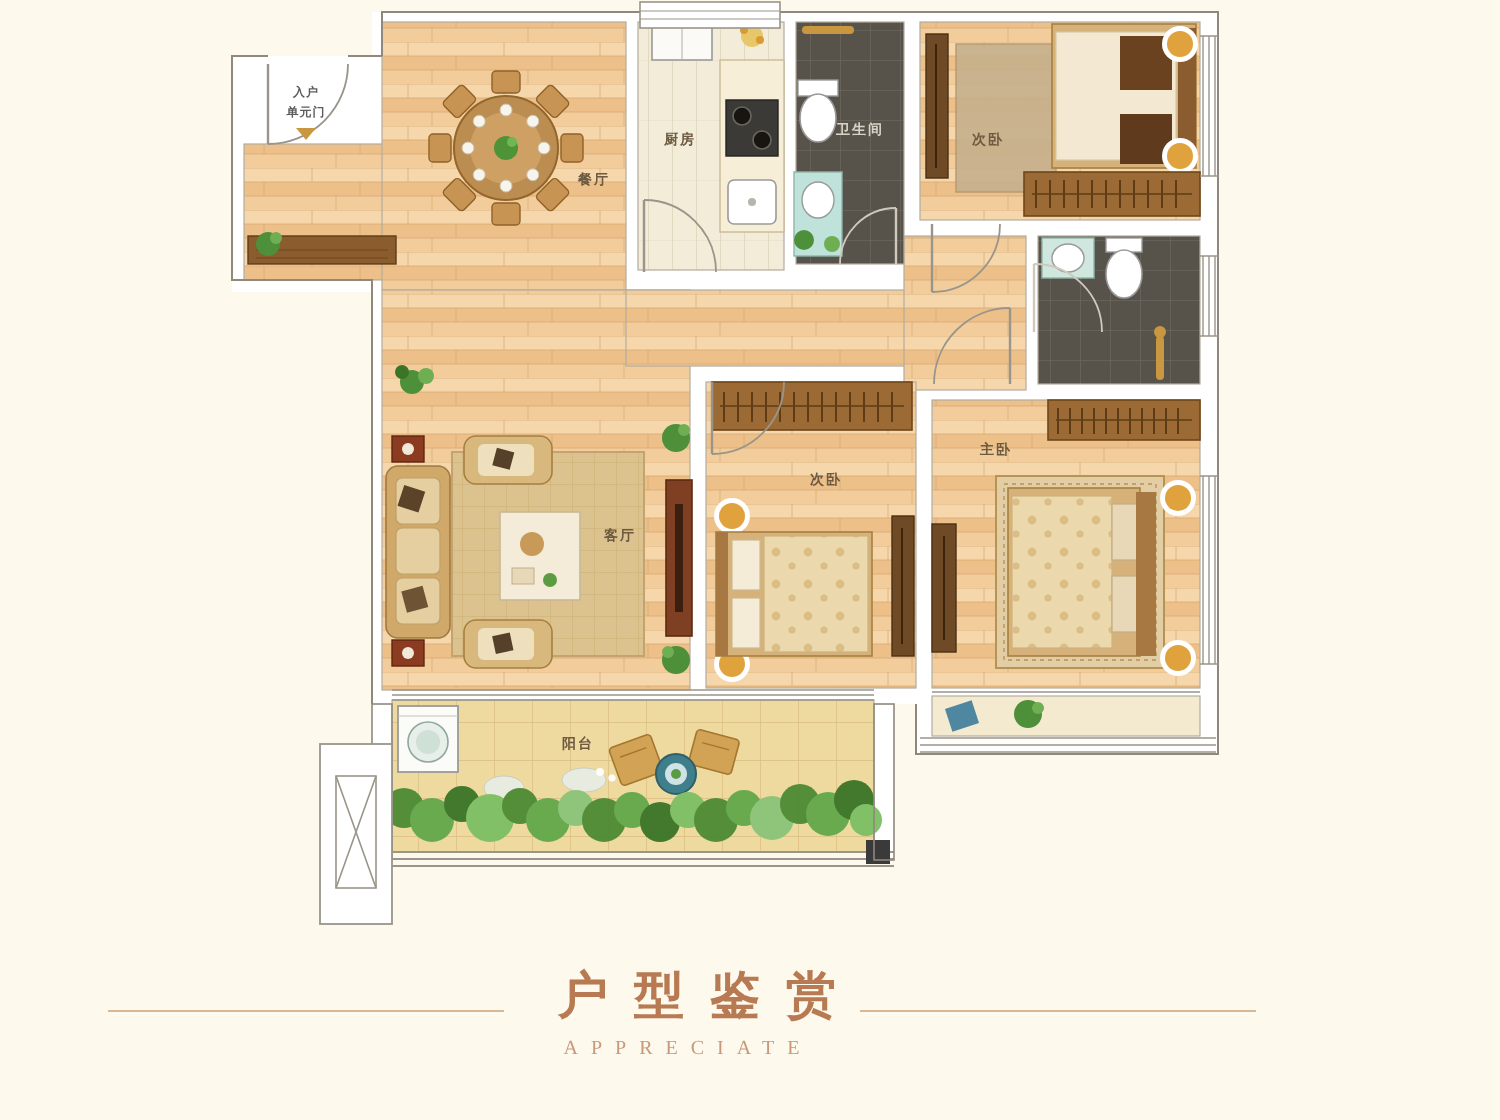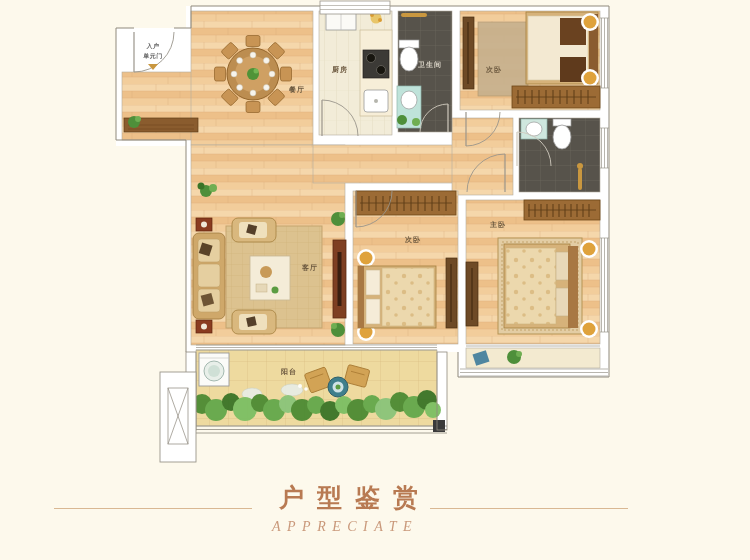--- a/index.html
+++ b/index.html
@@ -21,21 +21,21 @@
   }
   .title-line{flex:none;width:198px;height:1px;background:#d9b893;}
   .title-center{flex:none;width:150px;margin:0 14px;text-align:center;}
   .title-main{
     font-family:Liberation Mono, monospace;
     font-size:25px;font-weight:600;color:#b87a52;
     letter-spacing:13px;margin-left:13px;white-space:nowrap;
   }
   .title-sub{
     margin-top:5px;font-family:"Liberation Serif", serif;
-    font-size:14px;color:#c9987a;letter-spacing:6.5px;margin-left:6px;white-space:nowrap;font-style:italic;
+    font-size:10px;color:#c9987a;letter-spacing:6.5px;margin-left:6px;white-space:nowrap;
   }
 </style>
 </head>
 <body>
 
 <div class="page">
 
   <div class="plan">
   <svg width="750" height="560" viewBox="0 0 750 560">
     <defs>

